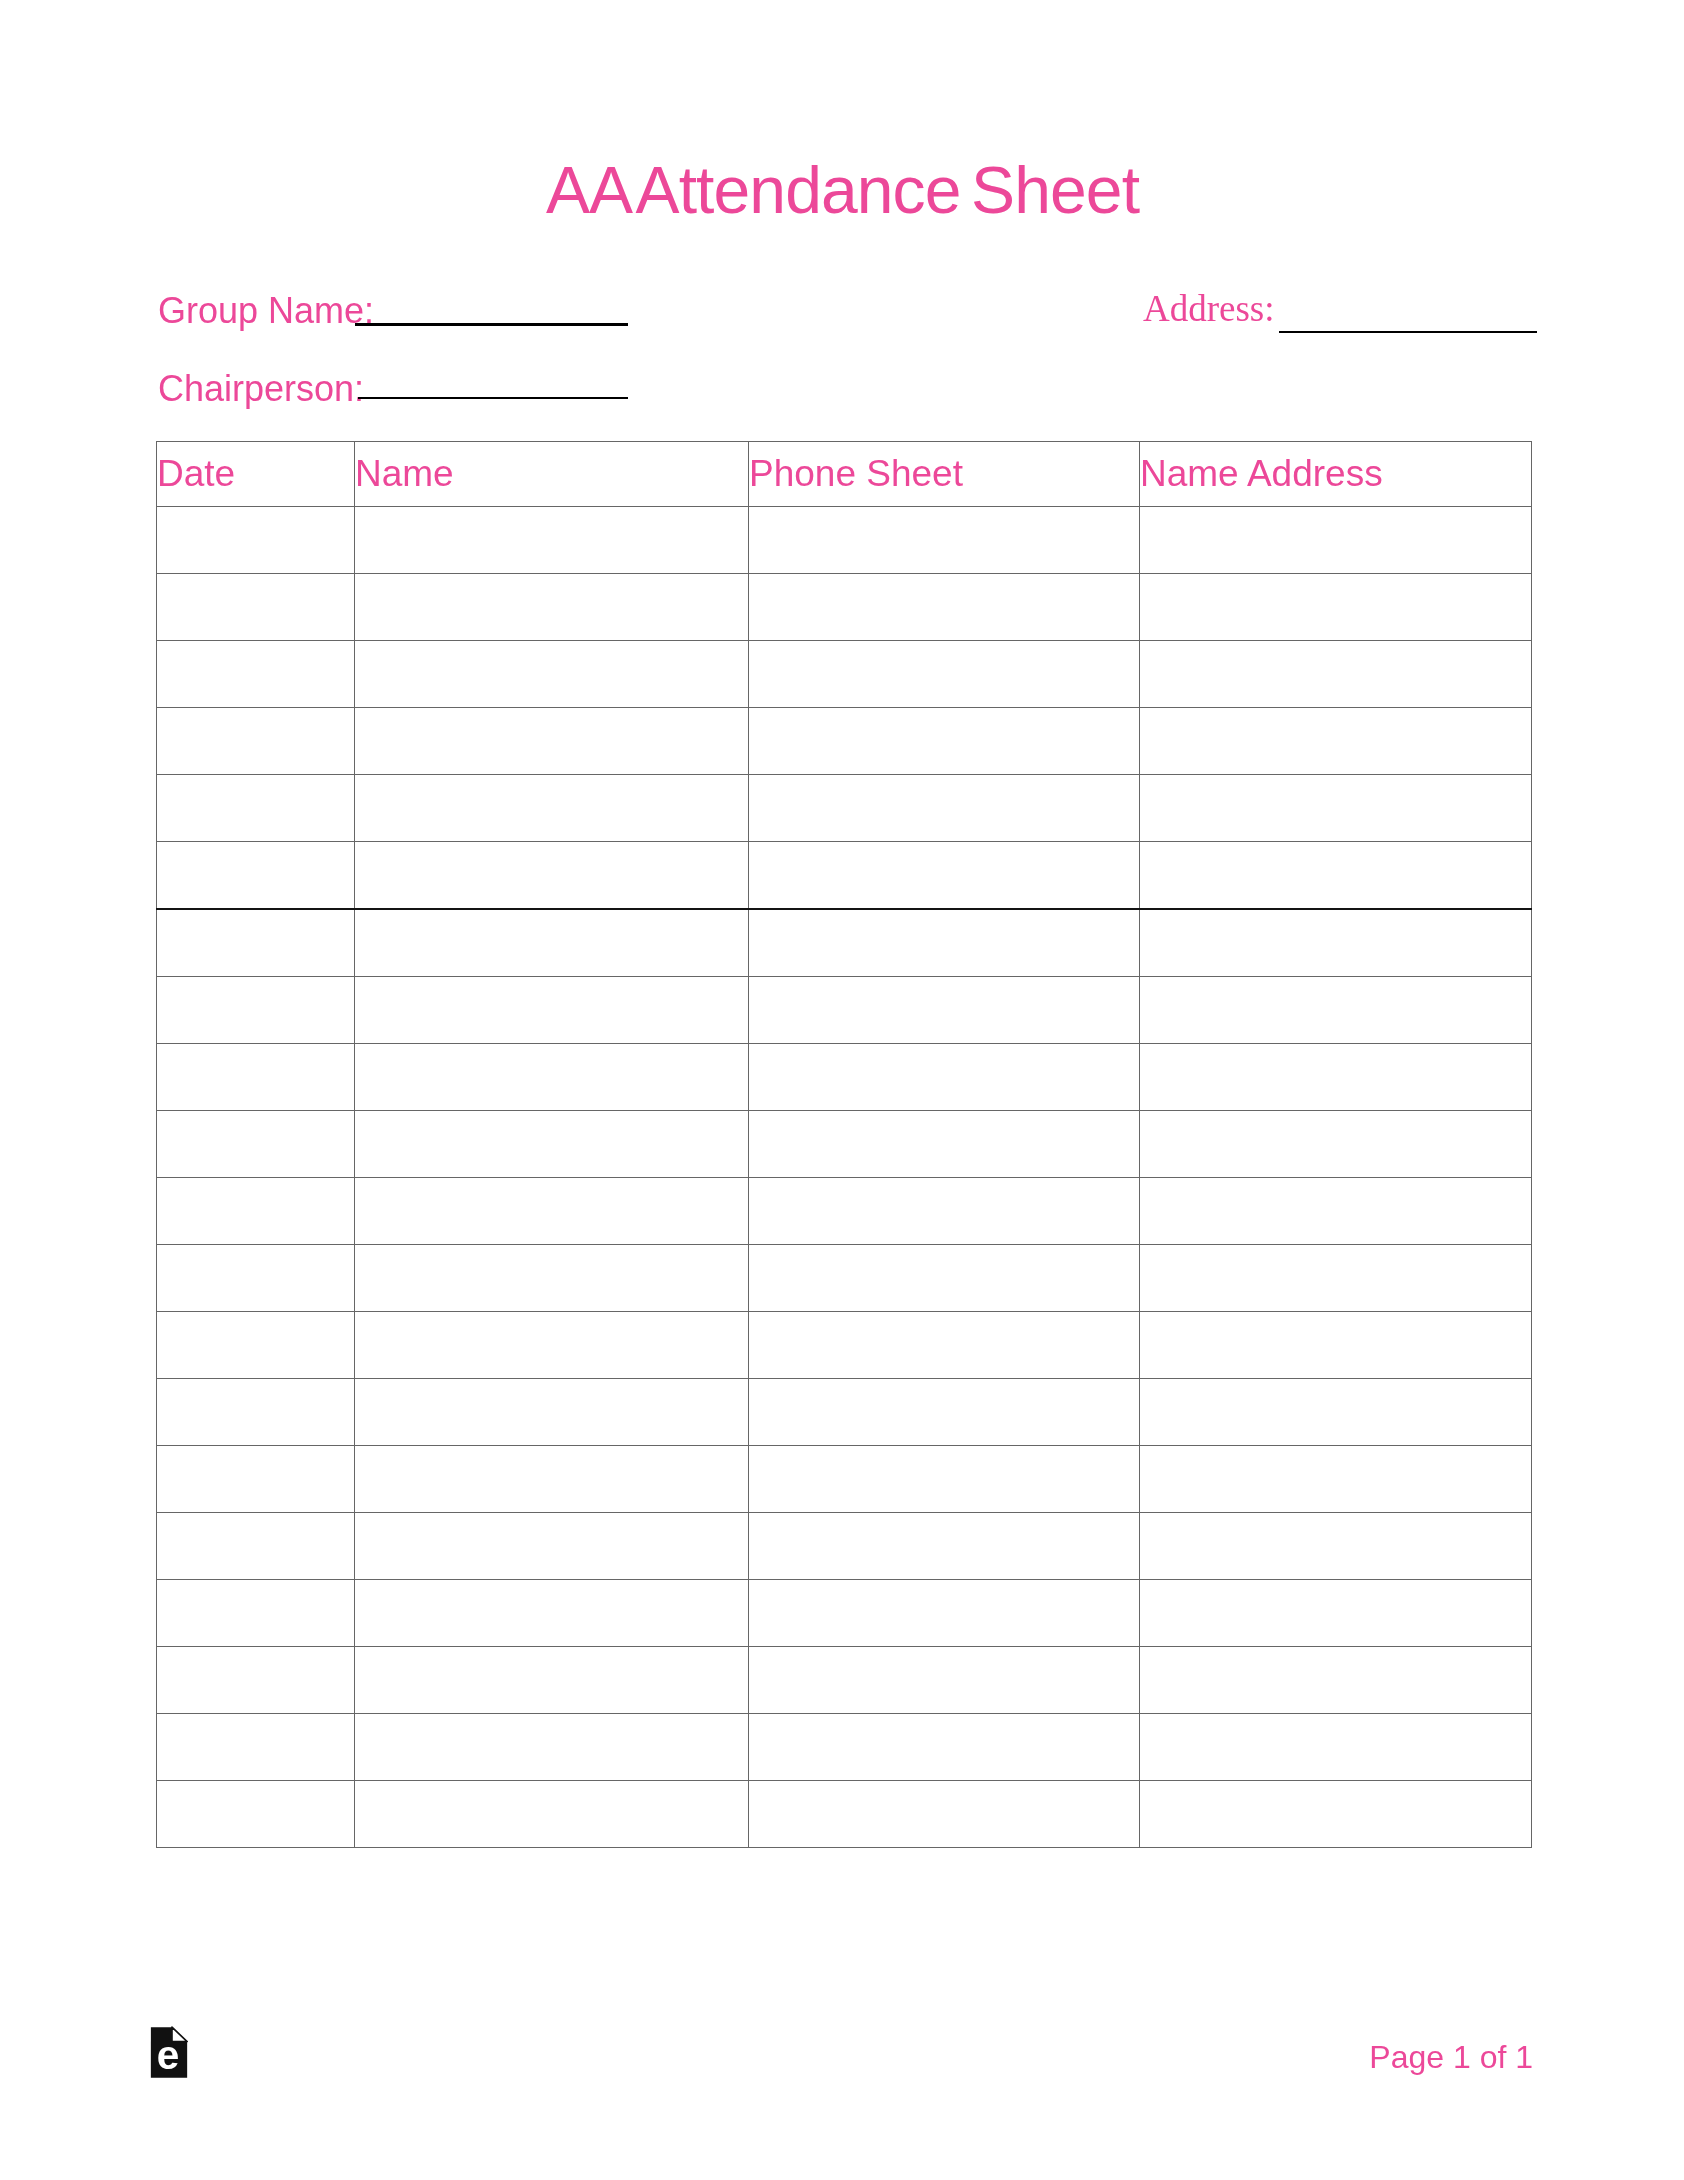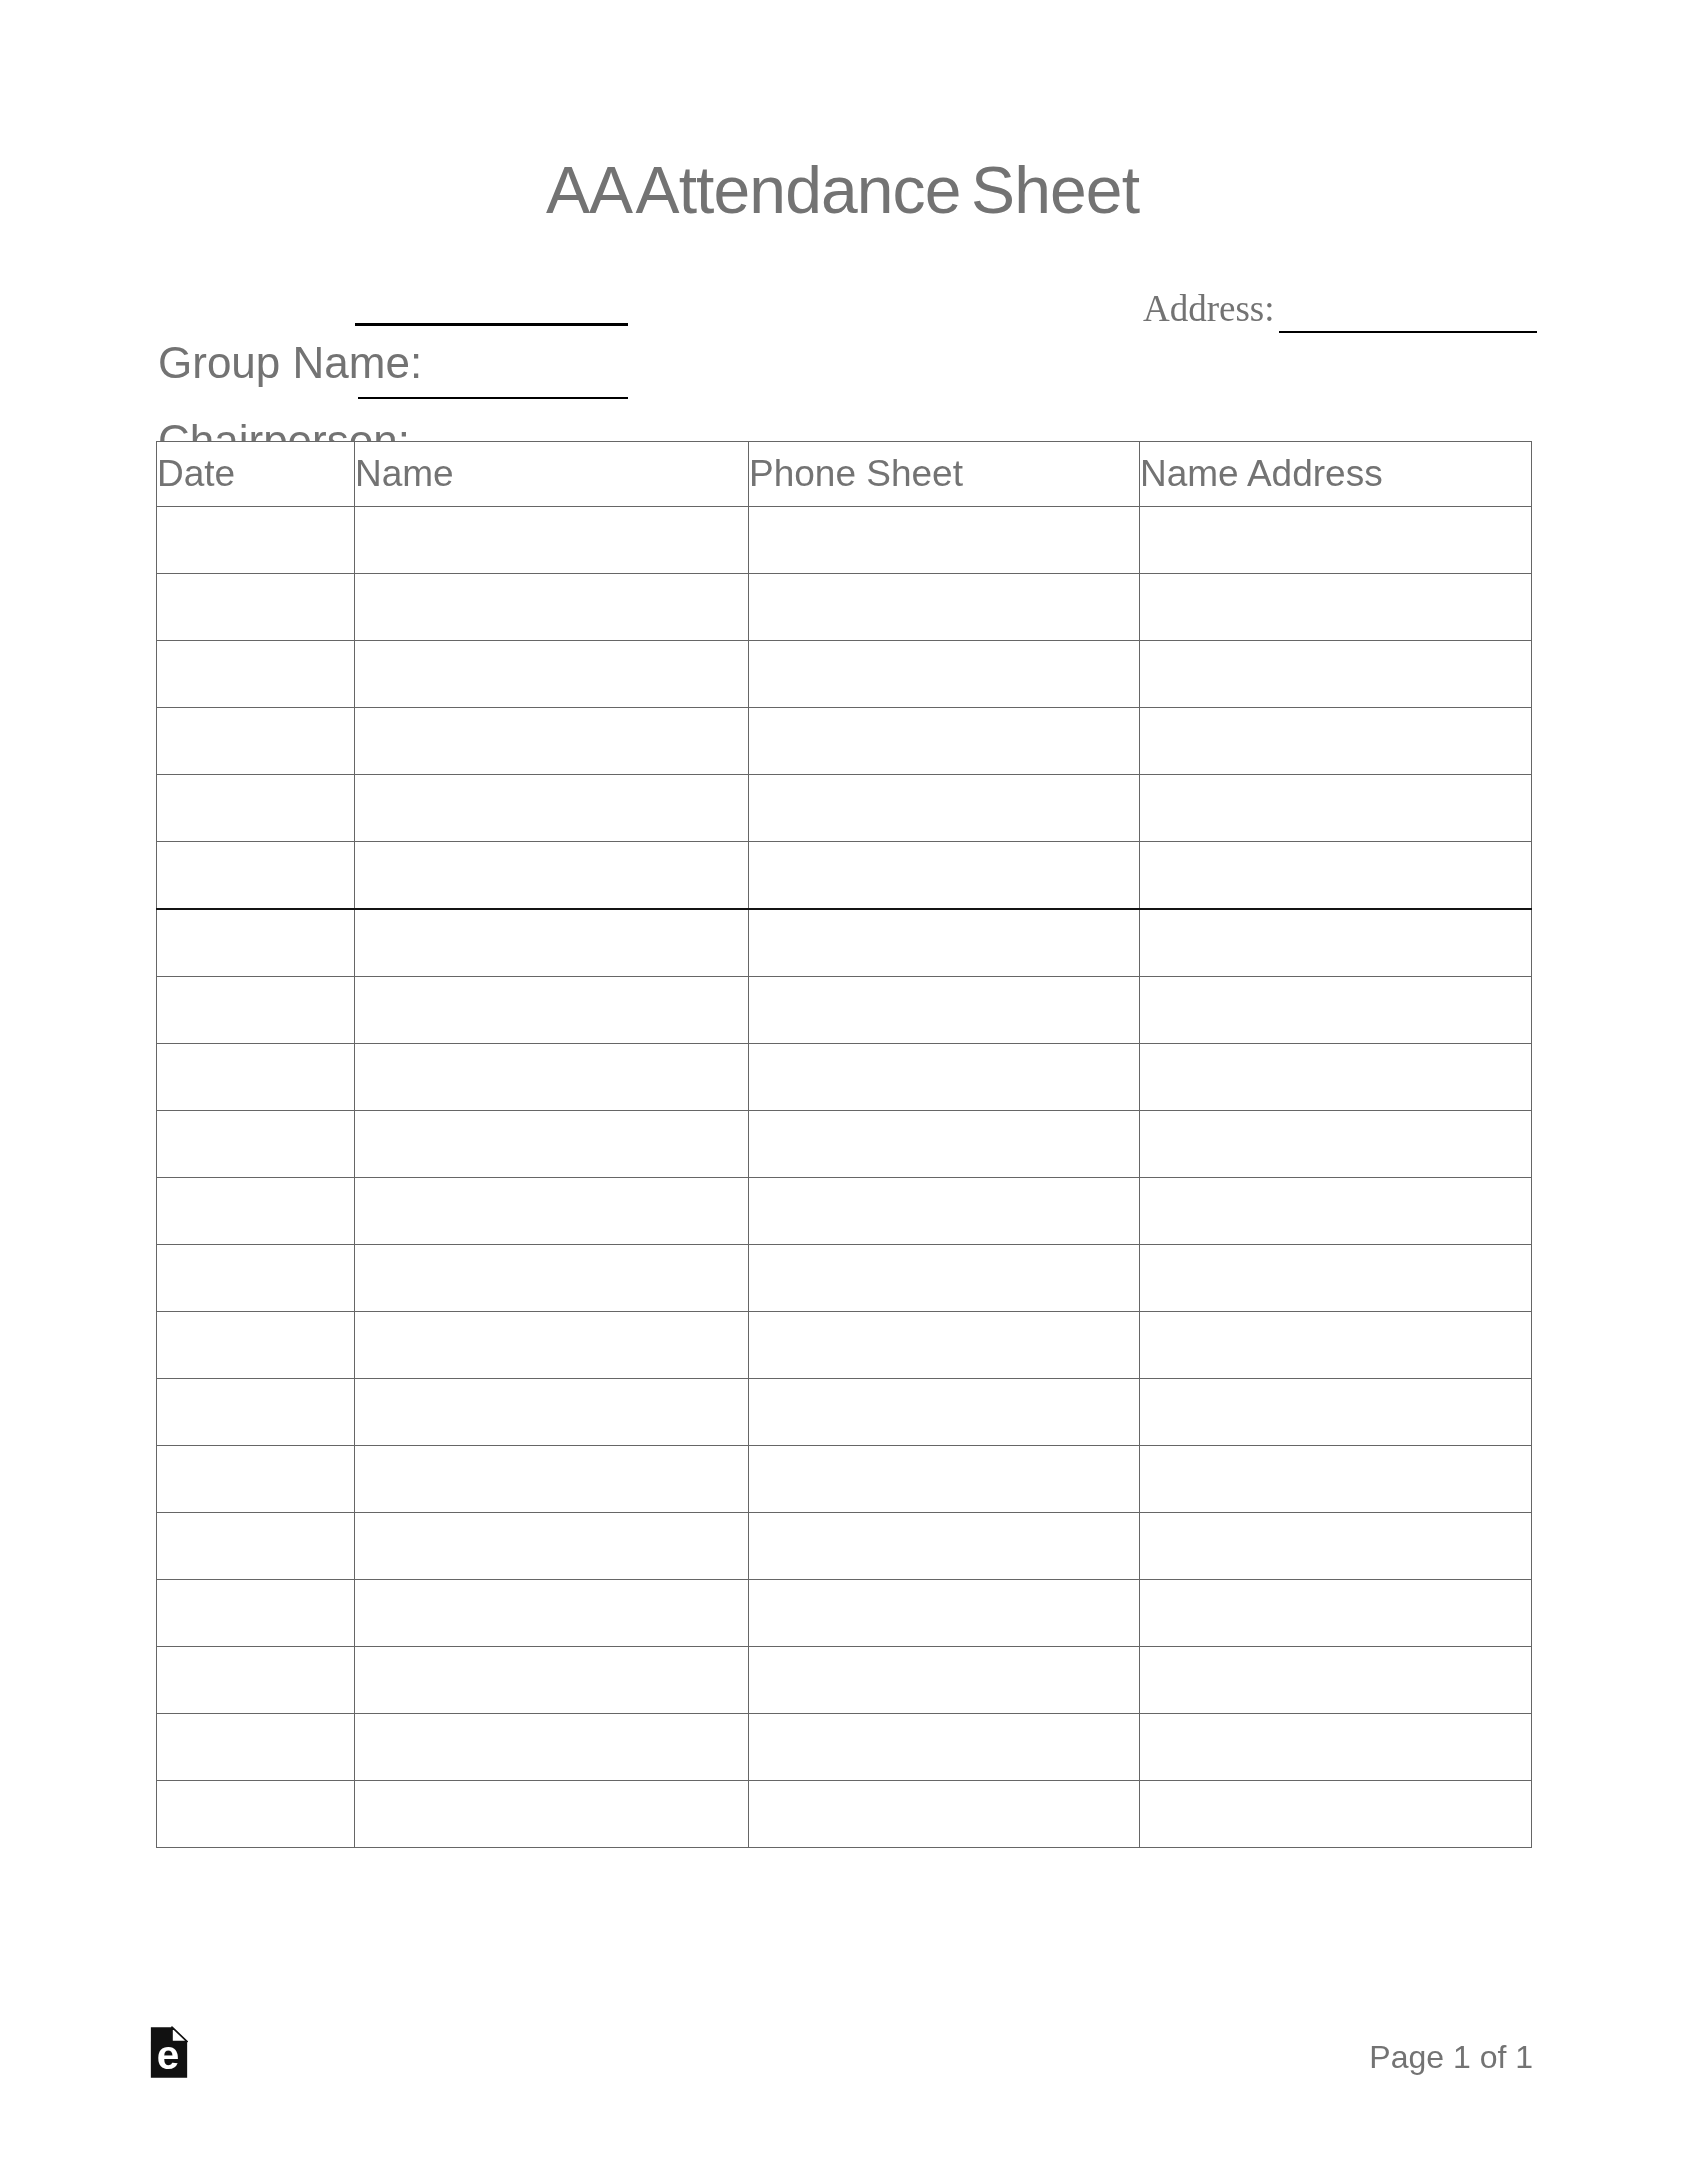--- a/index.html
+++ b/index.html
@@ -1,39 +1,38 @@
 <!DOCTYPE html>
 <html style="font-size:13.6px"><head>
 <meta charset="utf-8">
 <style>
   html,body{margin:0;padding:0;background:#e8e8e8;}
   #page{
     position:relative;
     width:1685px;height:2181px;
     background:#ffffff;
     font-family:"Liberation Sans",sans-serif;
-    color:#737373;
+    color:#ec4899;
     overflow:hidden;
   }
   .abs{position:absolute;}
   .title{
     top:157px;left:0;width:100%;
     text-align:center;
     font-size:66px;
     line-height:1;
     letter-spacing:-0.9px;
     word-spacing:-6.8px;
     white-space:nowrap;
     font-weight:400;
   }
   .lbl{
-    font-size:44px;
-    line-height:1;
-    white-space:nowrap;
-    margin-top:48px;
+    font-size:36px;
+    line-height:1;
+    white-space:nowrap;
   }
   .lbl-serif{
     font-family:"Liberation Serif",serif;
     font-size:37px;
     line-height:1;
     white-space:nowrap;
   }
   .fill-line{background:#000;}
 
   .sheet-table{

